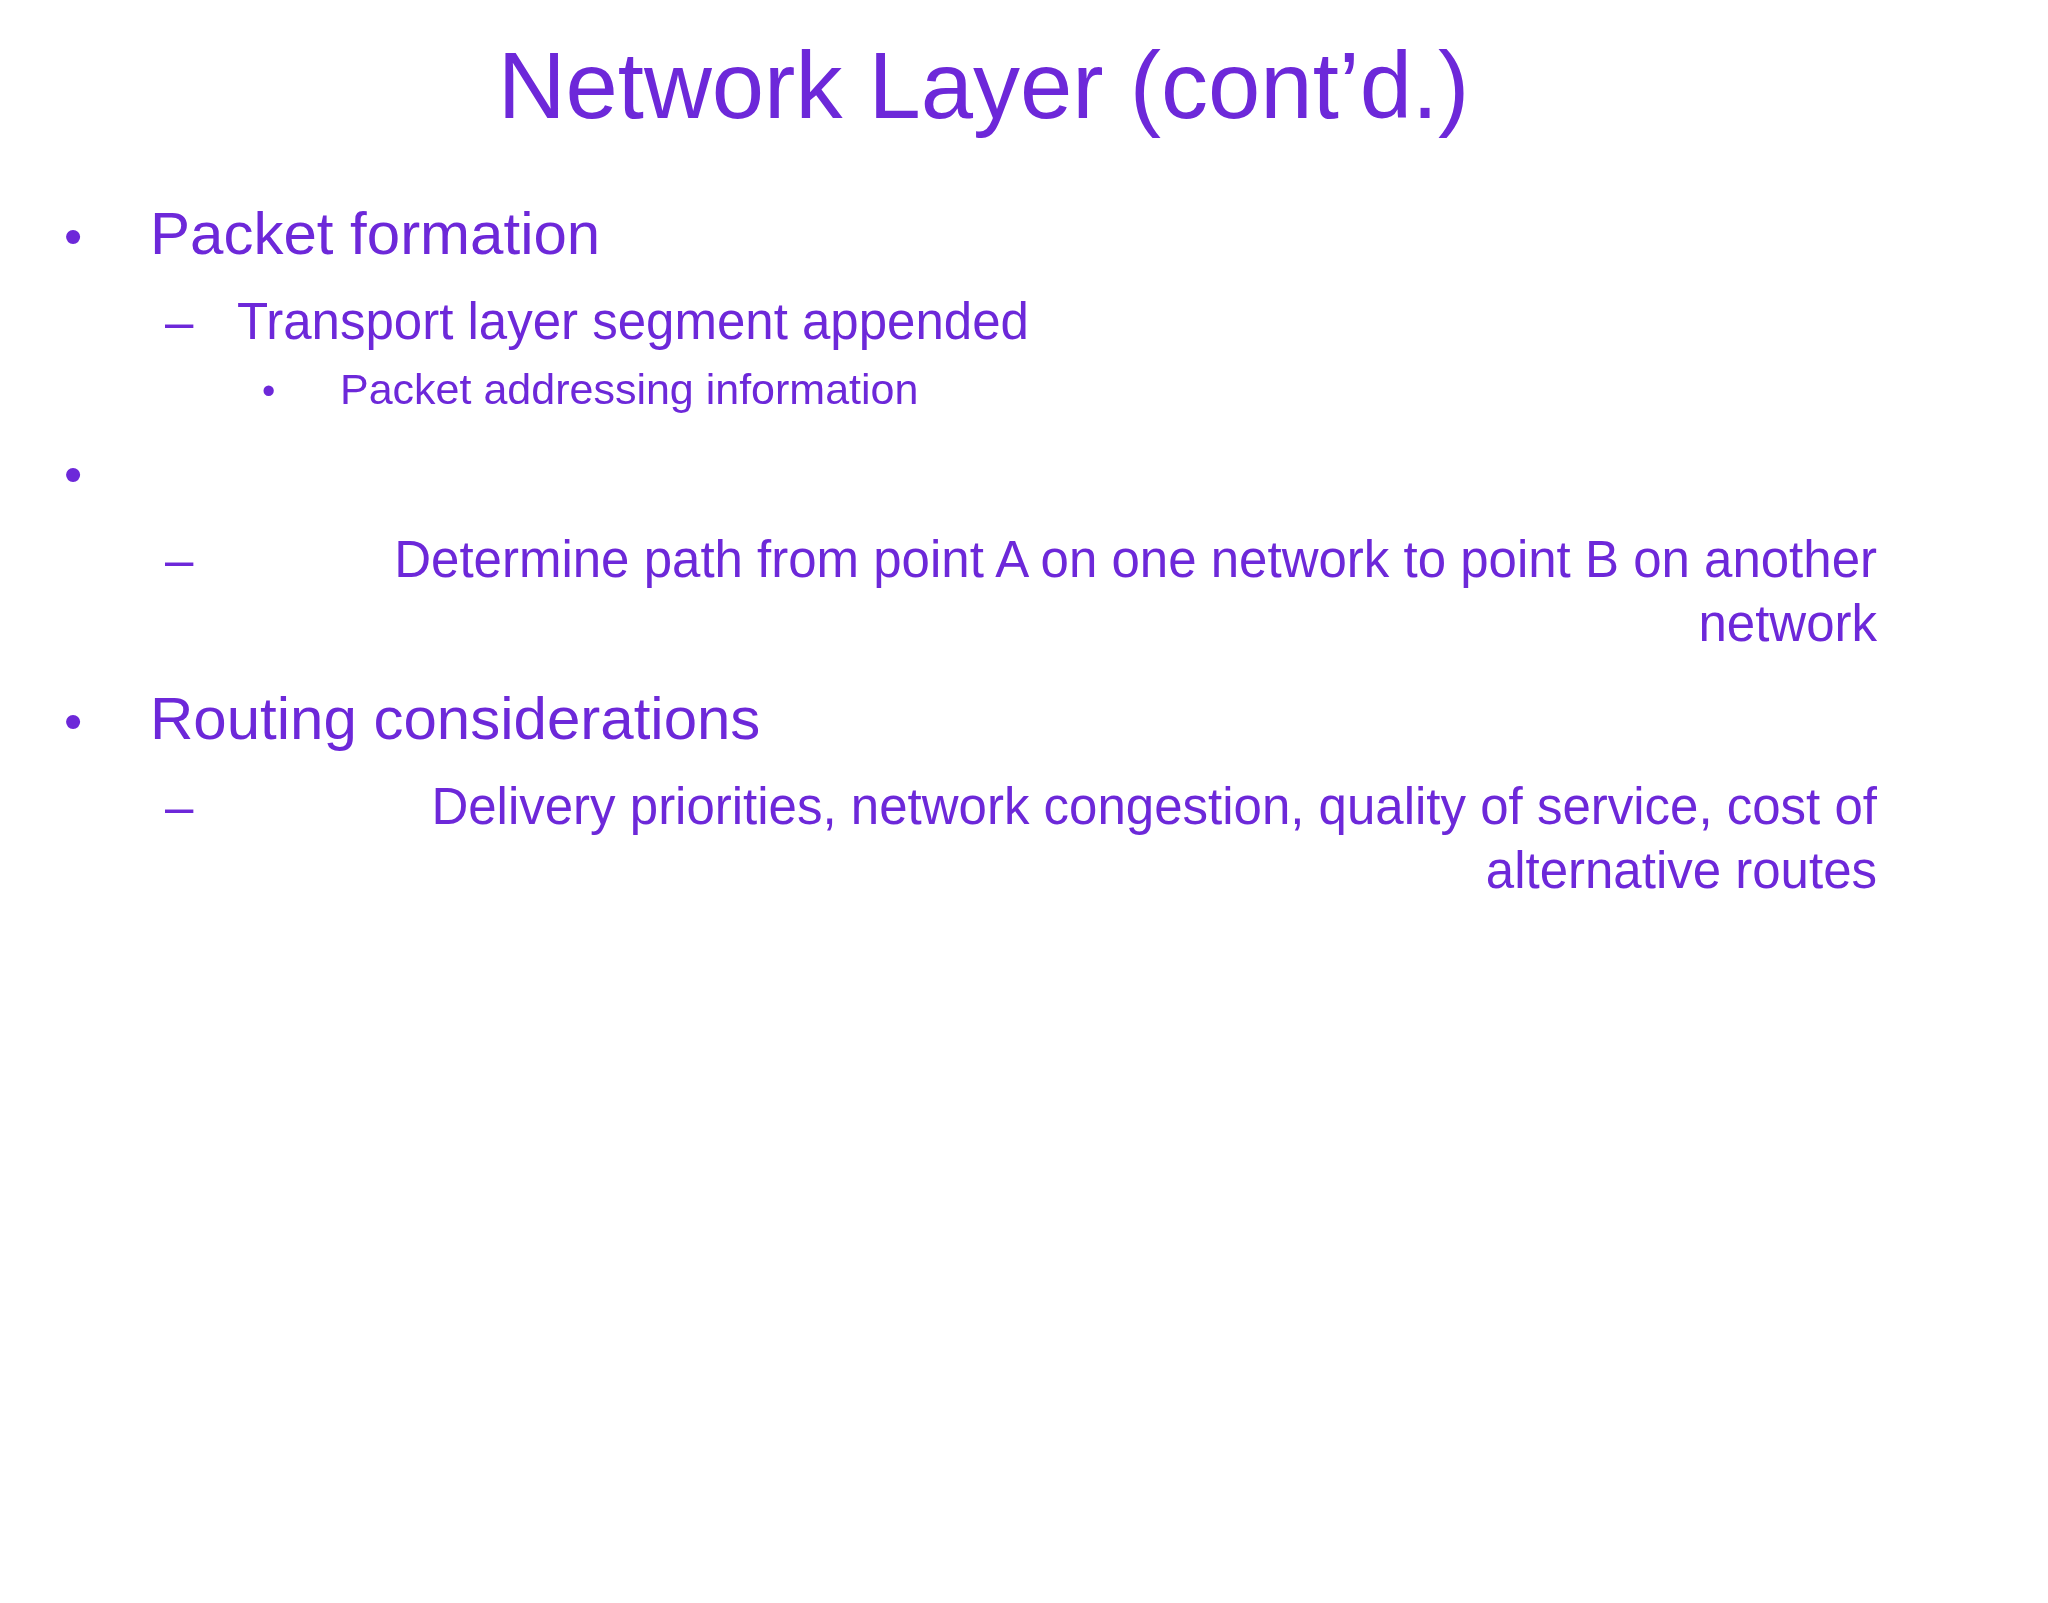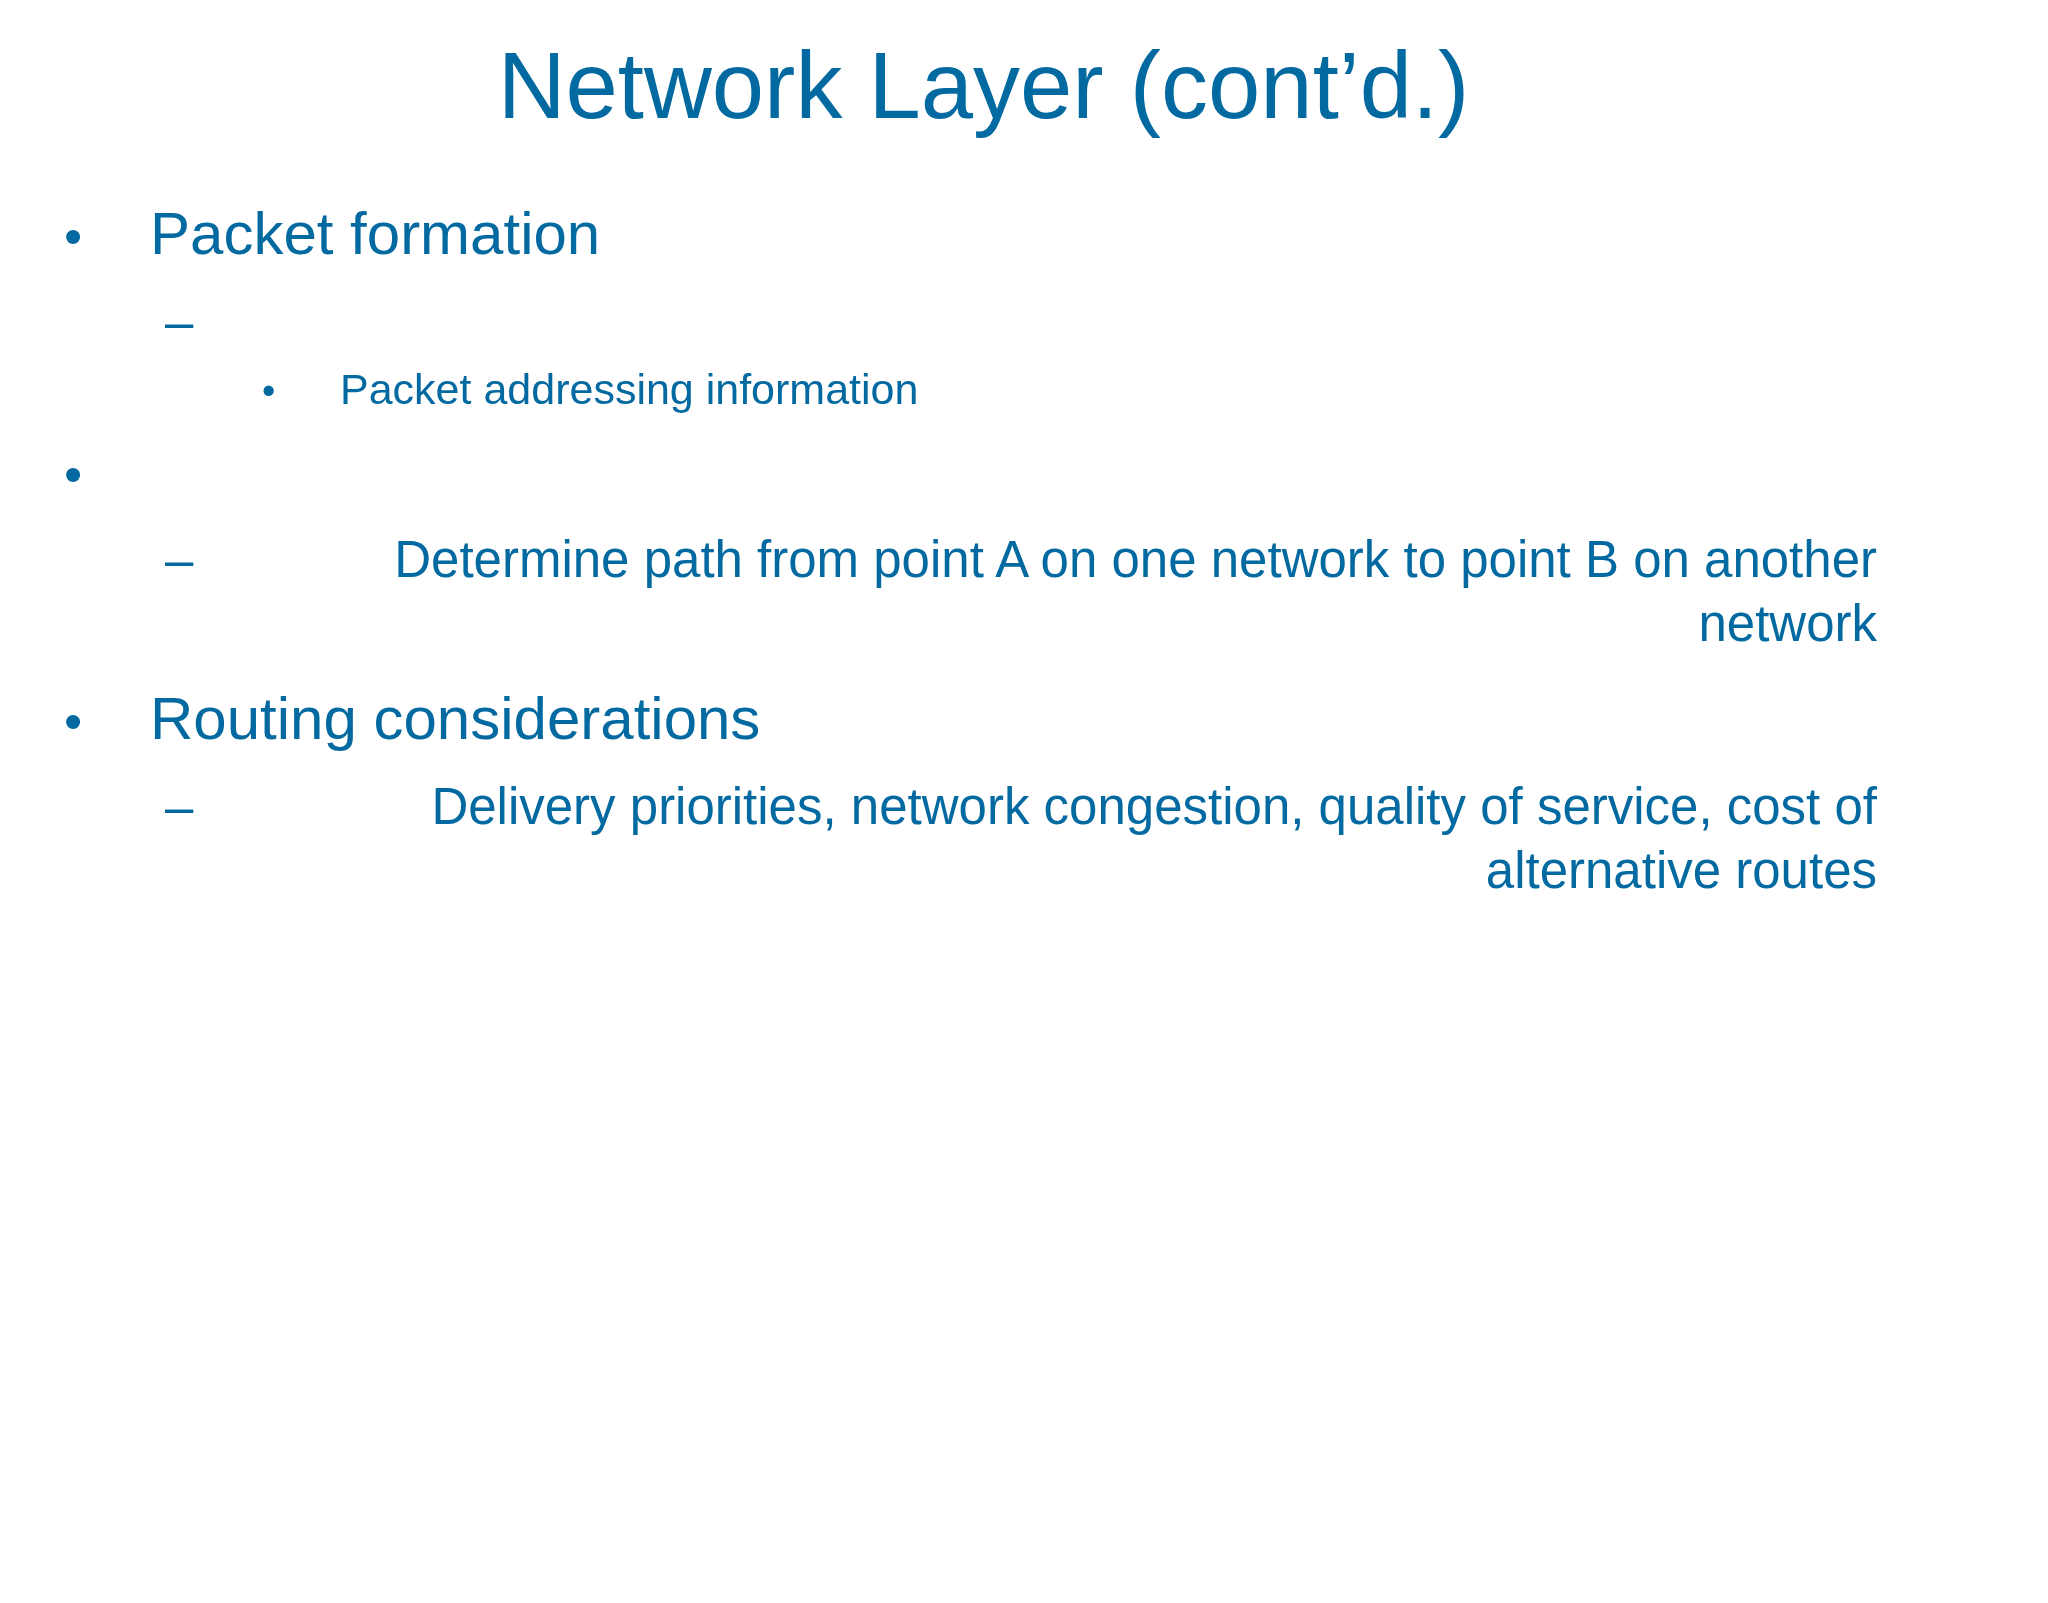--- a/index.html
+++ b/index.html
@@ -1,21 +1,21 @@
 <!DOCTYPE html>
 <html><head>
 <meta charset="utf-8">
 <style>
   html, body { margin: 0; padding: 0; background: #ffffff; }
   .slide {
     position: relative;
     width: 1967px;
     height: 1603px;
     background: #ffffff;
-    color: #0369a1;
+    color: #6d28d9;
     font-family: "Liberation Sans", sans-serif;
     overflow: hidden;
   }
   .title {
     padding-top: 30px;
     font-size: 94px;
     line-height: 1.2;
     text-align: center;
     white-space: nowrap;
   }
@@ -46,20 +46,21 @@
 
 <div class="slide">
   <div class="title">Network Layer (cont’d.)</div>
   <div class="content">
       <div class="row l1">
         <span class="marker">•</span>
         <span class="text">Packet formation</span>
       </div>
       <div class="row l2">
         <span class="marker">–</span>
+        <span class="text">Transport layer segment appended</span>
       </div>
       <div class="row l3">
         <span class="marker">•</span>
         <span class="text">Packet addressing information</span>
       </div>
       <div class="row l1">
         <span class="marker">•</span>
       </div>
       <div class="row l2">
         <span class="marker">–</span>

